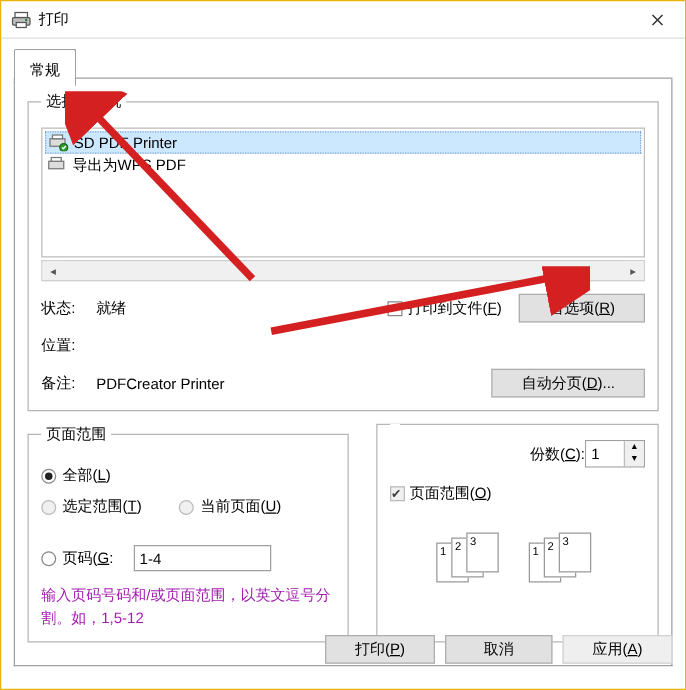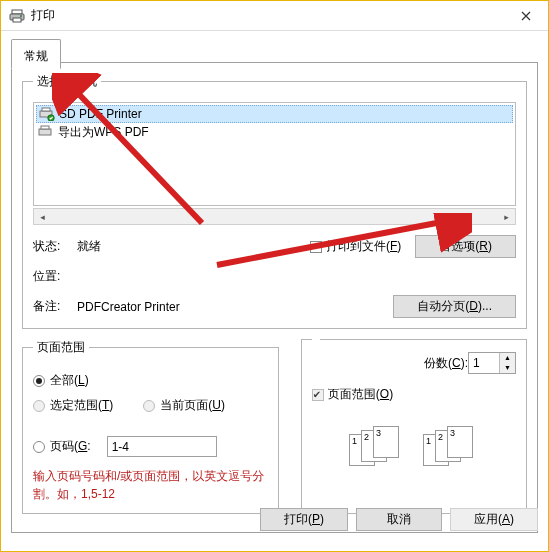--- a/index.html
+++ b/index.html
@@ -38,21 +38,21 @@
   .radio{width:12px;height:12px;border:1px solid #888;border-radius:50%;display:inline-block;vertical-align:middle;margin-right:5px;position:relative;background:#fff}
   .radio.on::after{content:"";position:absolute;left:2px;top:2px;width:6px;height:6px;border-radius:50%;background:#222}
   .radio.dis{border-color:#bbb;background:#f0f0f0}
   .radiolabel{display:inline-flex;align-items:center;cursor:pointer;margin:4px 0}
   .radiolabel.dis{color:#9a9a9a;cursor:default}
   .txt{border:1px solid #a0a0a0;height:21px;padding:2px 4px;background:#fff}
   .spin{display:inline-flex;border:1px solid #a0a0a0;height:22px;width:48px;background:#fff}
   .spin input{border:none;width:30px;padding:2px 4px;outline:none;text-align:left;font-size:12px}
   .spin .updn{display:flex;flex-direction:column;width:16px;border-left:1px solid #bcbcbc}
   .spin .sb{flex:1;font-size:7px;line-height:9px;text-align:center;cursor:pointer;background:#f0f0f0}
-  .hint{color:#b91c1c;margin-top:8px;line-height:1.5}
+  .hint{color:#a21caf;margin-top:8px;line-height:1.5}
   .footer{position:absolute;left:0;right:0;bottom:10px;display:flex;justify-content:flex-end;gap:8px;padding-right:10px}
   .u{text-decoration:underline}
   .collate{display:flex;gap:18px;align-items:flex-end;justify-content:center;margin-top:14px;height:48px}
   .stack{position:relative;width:56px;height:40px}
   .sheet{position:absolute;width:26px;height:32px;background:#fff;border:1px solid #999;font-size:9px;padding-top:1px;padding-left:2px}
   
   .arrow{position:absolute;pointer-events:none}
 </style>
 </head>
 <body>

